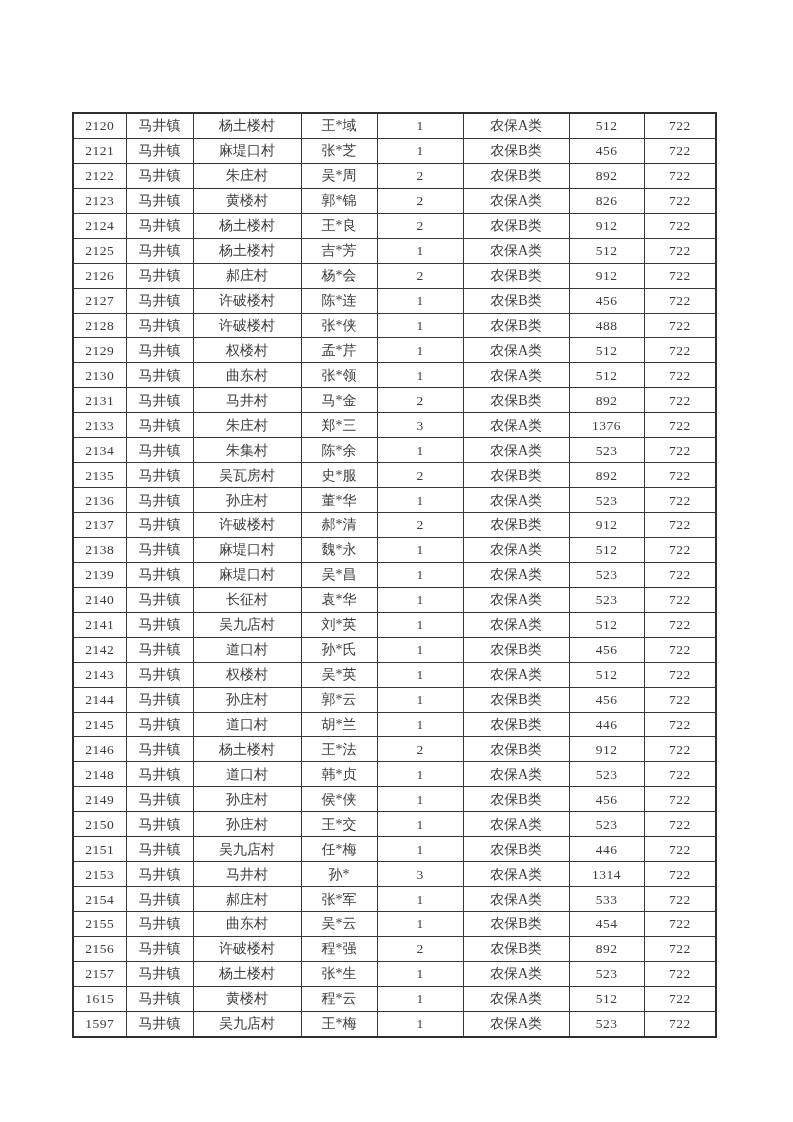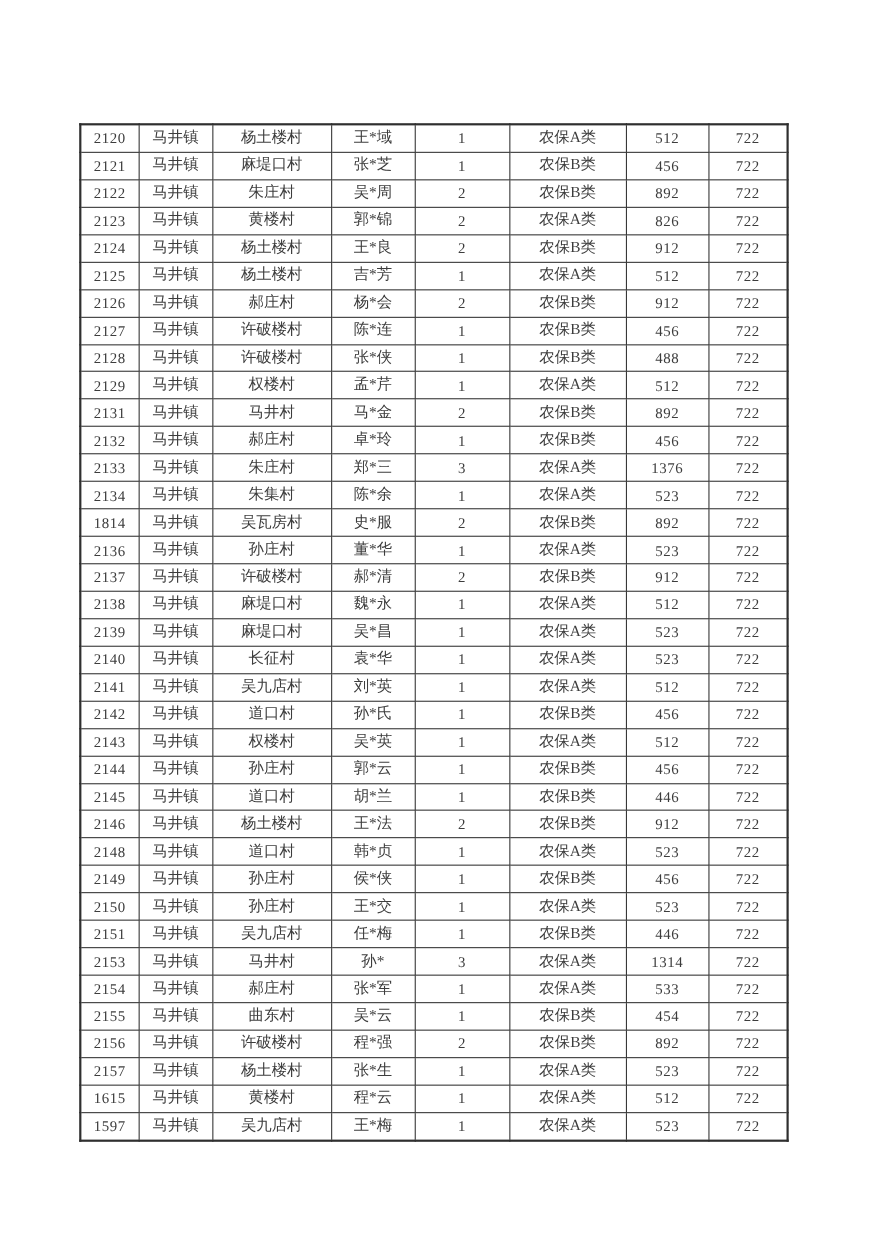--- a/index.html
+++ b/index.html
@@ -160,37 +160,37 @@
           <td class="num">2129</td>
           <td>马井镇</td>
           <td>权楼村</td>
           <td>孟*芹</td>
           <td class="num">1</td>
           <td>农保A类</td>
           <td class="num">512</td>
           <td class="num">722</td>
         </tr>
         <tr>
+          <td class="num">2130</td>
+          <td>马井镇</td>
+          <td>曲东村</td>
+          <td>张*领</td>
+          <td class="num">1</td>
+          <td>农保A类</td>
+          <td class="num">512</td>
+          <td class="num">722</td>
+        </tr>
+        <tr>
           <td class="num">2131</td>
           <td>马井镇</td>
           <td>马井村</td>
           <td>马*金</td>
           <td class="num">2</td>
           <td>农保B类</td>
           <td class="num">892</td>
-          <td class="num">722</td>
-        </tr>
-        <tr>
-          <td class="num">2132</td>
-          <td>马井镇</td>
-          <td>郝庄村</td>
-          <td>卓*玲</td>
-          <td class="num">1</td>
-          <td>农保B类</td>
-          <td class="num">456</td>
           <td class="num">722</td>
         </tr>
         <tr>
           <td class="num">2133</td>
           <td>马井镇</td>
           <td>朱庄村</td>
           <td>郑*三</td>
           <td class="num">3</td>
           <td>农保A类</td>
           <td class="num">1376</td>
@@ -200,21 +200,21 @@
           <td class="num">2134</td>
           <td>马井镇</td>
           <td>朱集村</td>
           <td>陈*余</td>
           <td class="num">1</td>
           <td>农保A类</td>
           <td class="num">523</td>
           <td class="num">722</td>
         </tr>
         <tr>
-          <td class="num">1814</td>
+          <td class="num">2135</td>
           <td>马井镇</td>
           <td>吴瓦房村</td>
           <td>史*服</td>
           <td class="num">2</td>
           <td>农保B类</td>
           <td class="num">892</td>
           <td class="num">722</td>
         </tr>
         <tr>
           <td class="num">2136</td>

